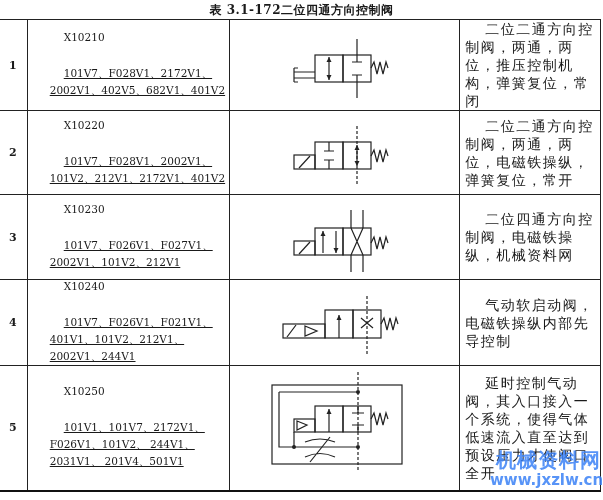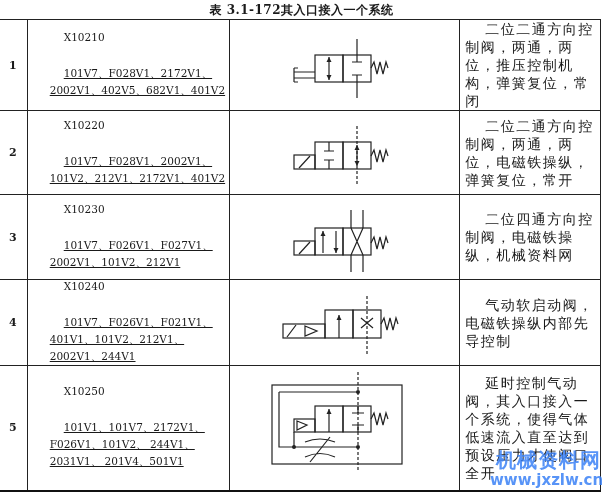--- a/index.html
+++ b/index.html
@@ -24,21 +24,21 @@
   svg * { stroke:#222; fill:none; stroke-width:1.2; }
   svg .fill { fill:#222; stroke:none; }
   .wm { position:absolute; left:490px; top:450px; color:#3b82f6; font-family:"DejaVu Sans","Liberation Sans",sans-serif;
         font-size:15px; font-weight:bold; opacity:0.85; line-height:20px; }
   .wm .cn { font-size:20px; letter-spacing:1px; display:block; margin-left:6px; }
 </style>
 </head>
 <body>
 
 <div class="title">
-  <span class="num">表 3.1-172</span><span>其入口接入一个系统</span>
+  <span class="num">表 3.1-172</span><span>二位四通方向控制阀</span>
 </div>
 
 <table>
   <colgroup>
       <col style="width:29px">
       <col style="width:204px">
       <col style="width:231px">
       <col style="width:142px">
     </colgroup>
   <tbody>

